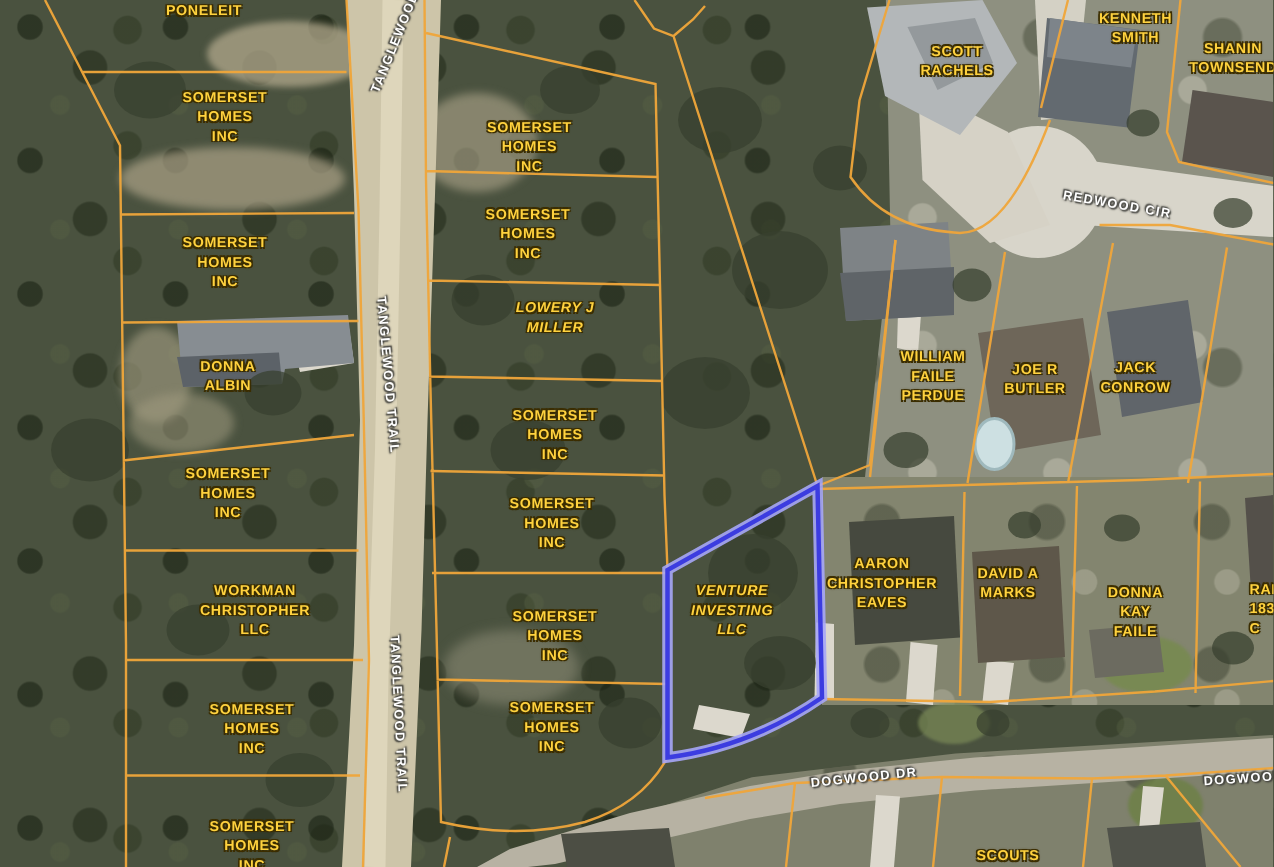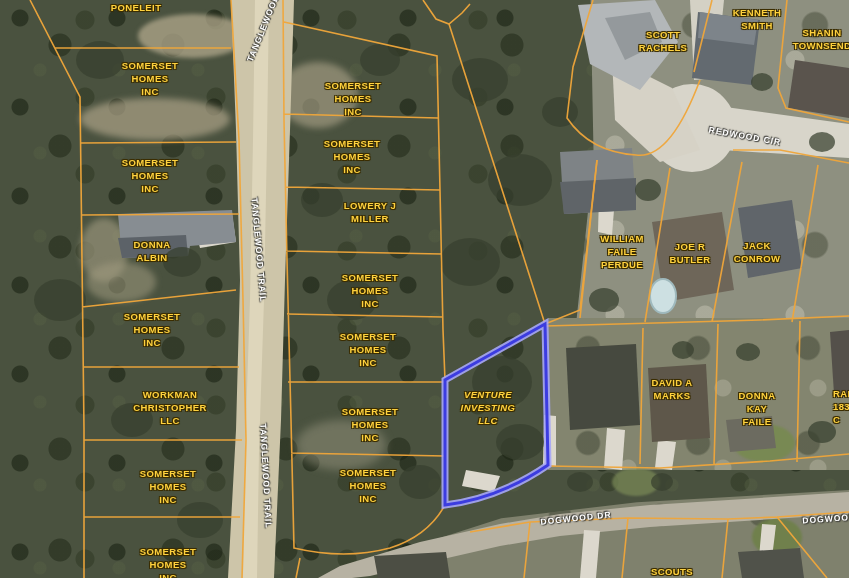--- a/index.html
+++ b/index.html
@@ -169,50 +169,53 @@
 INC</div>
   <div class="plabel" style="left:168px;top:565px;">SOMERSET
 HOMES
 INC</div>
   <div class="plabel" style="left:353px;top:99px;">SOMERSET
 HOMES
 INC</div>
   <div class="plabel" style="left:352px;top:157px;">SOMERSET
 HOMES
 INC</div>
-  <div class="plabel" style="left:370px;top:213px;">LOWERY J
+  <div class="plabel" style="left:370px;top:213px;font-style:italic;">LOWERY J
 MILLER</div>
   <div class="plabel" style="left:370px;top:291px;">SOMERSET
 HOMES
 INC</div>
   <div class="plabel" style="left:368px;top:350px;">SOMERSET
 HOMES
 INC</div>
   <div class="plabel" style="left:370px;top:425px;">SOMERSET
 HOMES
 INC</div>
   <div class="plabel" style="left:368px;top:486px;">SOMERSET
 HOMES
 INC</div>
   <div class="plabel" style="left:488px;top:408px;font-style:italic;">VENTURE
 INVESTING
 LLC</div>
-  <div class="plabel" style="left:638px;top:42px;margin-left:25px;">SCOTT
+  <div class="plabel" style="left:638px;top:42px;">SCOTT
 RACHELS</div>
   <div class="plabel" style="left:757px;top:20px;">KENNETH
 SMITH</div>
   <div class="plabel" style="left:822px;top:40px;">SHANIN
 TOWNSEND</div>
   <div class="plabel" style="left:622px;top:252px;">WILLIAM
 FAILE
 PERDUE</div>
   <div class="plabel" style="left:690px;top:254px;">JOE R
 BUTLER</div>
   <div class="plabel" style="left:757px;top:253px;">JACK
 CONROW</div>
+  <div class="plabel" style="left:588px;top:390px;">AARON
+CHRISTOPHER
+EAVES</div>
   <div class="plabel" style="left:672px;top:390px;">DAVID A
 MARKS</div>
   <div class="plabel" style="left:757px;top:409px;">DONNA
 KAY
 FAILE</div>
   <div class="plabel leftalign" style="left:833px;top:407px;">RANC
 1836 C</div>
   <div class="plabel" style="left:672px;top:572px;">SCOUTS</div>
 
   <div class="rlabel" style="left:263px;top:28px;transform:translate(-50%,-50%) rotate(-68deg);">TANGLEWOOD</div>

